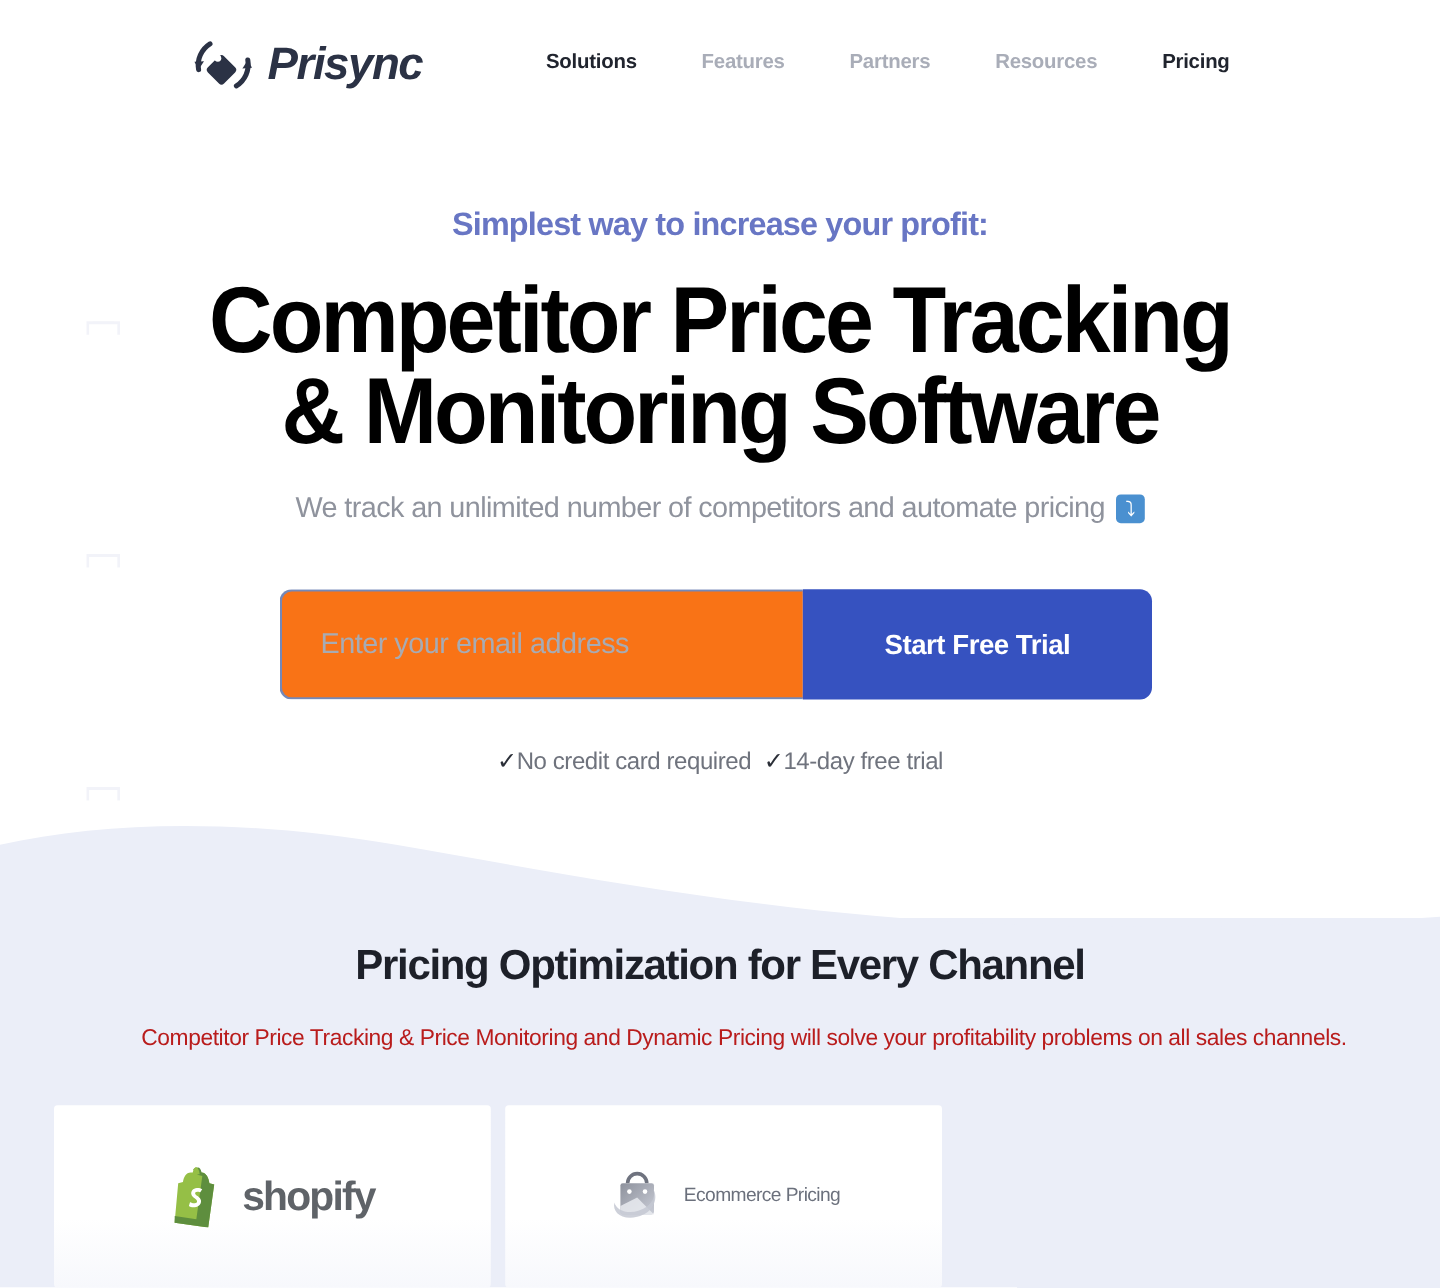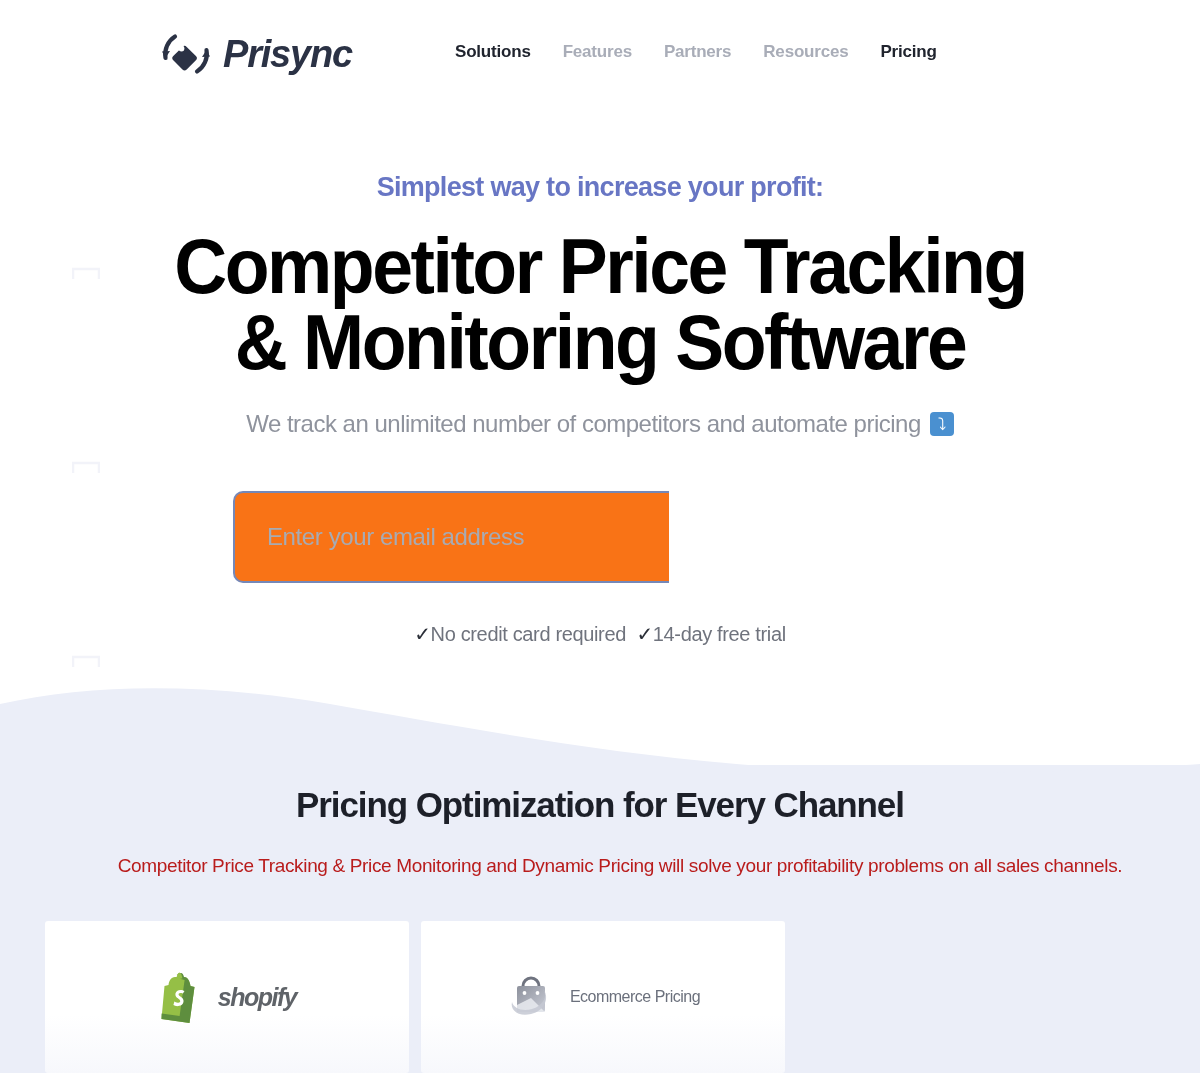--- a/index.html
+++ b/index.html
@@ -22,21 +22,21 @@
     display:flex; align-items:center; gap:9px;
   }
   .brand-mark { width:56px; height:56px; display:block; }
   .brand-name {
     font-size:38px; font-weight:700; font-style:italic;
     color:#2b3245; letter-spacing:-1.2px; line-height:1;
     font-family:"Liberation Sans", sans-serif;
   }
   .nav {
     position:absolute; left:455px; top:42px;
-    display:flex; align-items:center; gap:32px;
+    display:flex; align-items:center; gap:54px;
   }
   .nav-item {
     font-size:17px; font-weight:700; letter-spacing:-0.2px;
     color:#a9adb8; white-space:nowrap; cursor:pointer;
   }
   .nav-item.active { color:#20242e; }
 
   
   .hero { position:absolute; top:0; left:0; width:1200px; height:700px; }
   .eyebrow {
@@ -130,21 +130,21 @@
     background:linear-gradient(180deg,#ffffff 0%,#ffffff 62%,#f7f8fc 100%);
     border-radius:3px;
     display:flex; align-items:center; justify-content:center; gap:14px;
     cursor:pointer;
   }
   .card-logo { display:block; flex:none; }
   .card-label {
     font-size:23px; color:#8b8f99; letter-spacing:-0.5px; white-space:nowrap;
   }
   .card-label.shopify {
-    font-style:italic; font-weight:700; font-size:25px;
+    font-weight:700; font-size:34px;
     color:#5f6368; letter-spacing:-1.5px;
   }
   .card-label.ecom { font-size:16px; color:#6b707c; font-weight:400; }
 </style>
 </head>
 <body>
 
 <div class="page">
 
   <div class="header">
@@ -206,20 +206,21 @@
 
     <div class="subtitle">
       <span>We track an unlimited number of competitors and automate pricing</span>
       <span class="emoji-badge">⤵</span>
     </div>
 
     <form class="signup">
       <div class="email-wrap">
         <input class="email-input" type="text" placeholder="Enter your email address" style="">
       </div>
+      <button class="cta-button" type="button">Start Free Trial</button>
     </form>
 
     <div class="trust">
       <span class="tick">✓</span><span>No credit card required</span>&nbsp;
       <span class="tick">✓</span><span>14-day free trial</span>
     </div>
   </div>
 
   <div class="wave-section">
 

